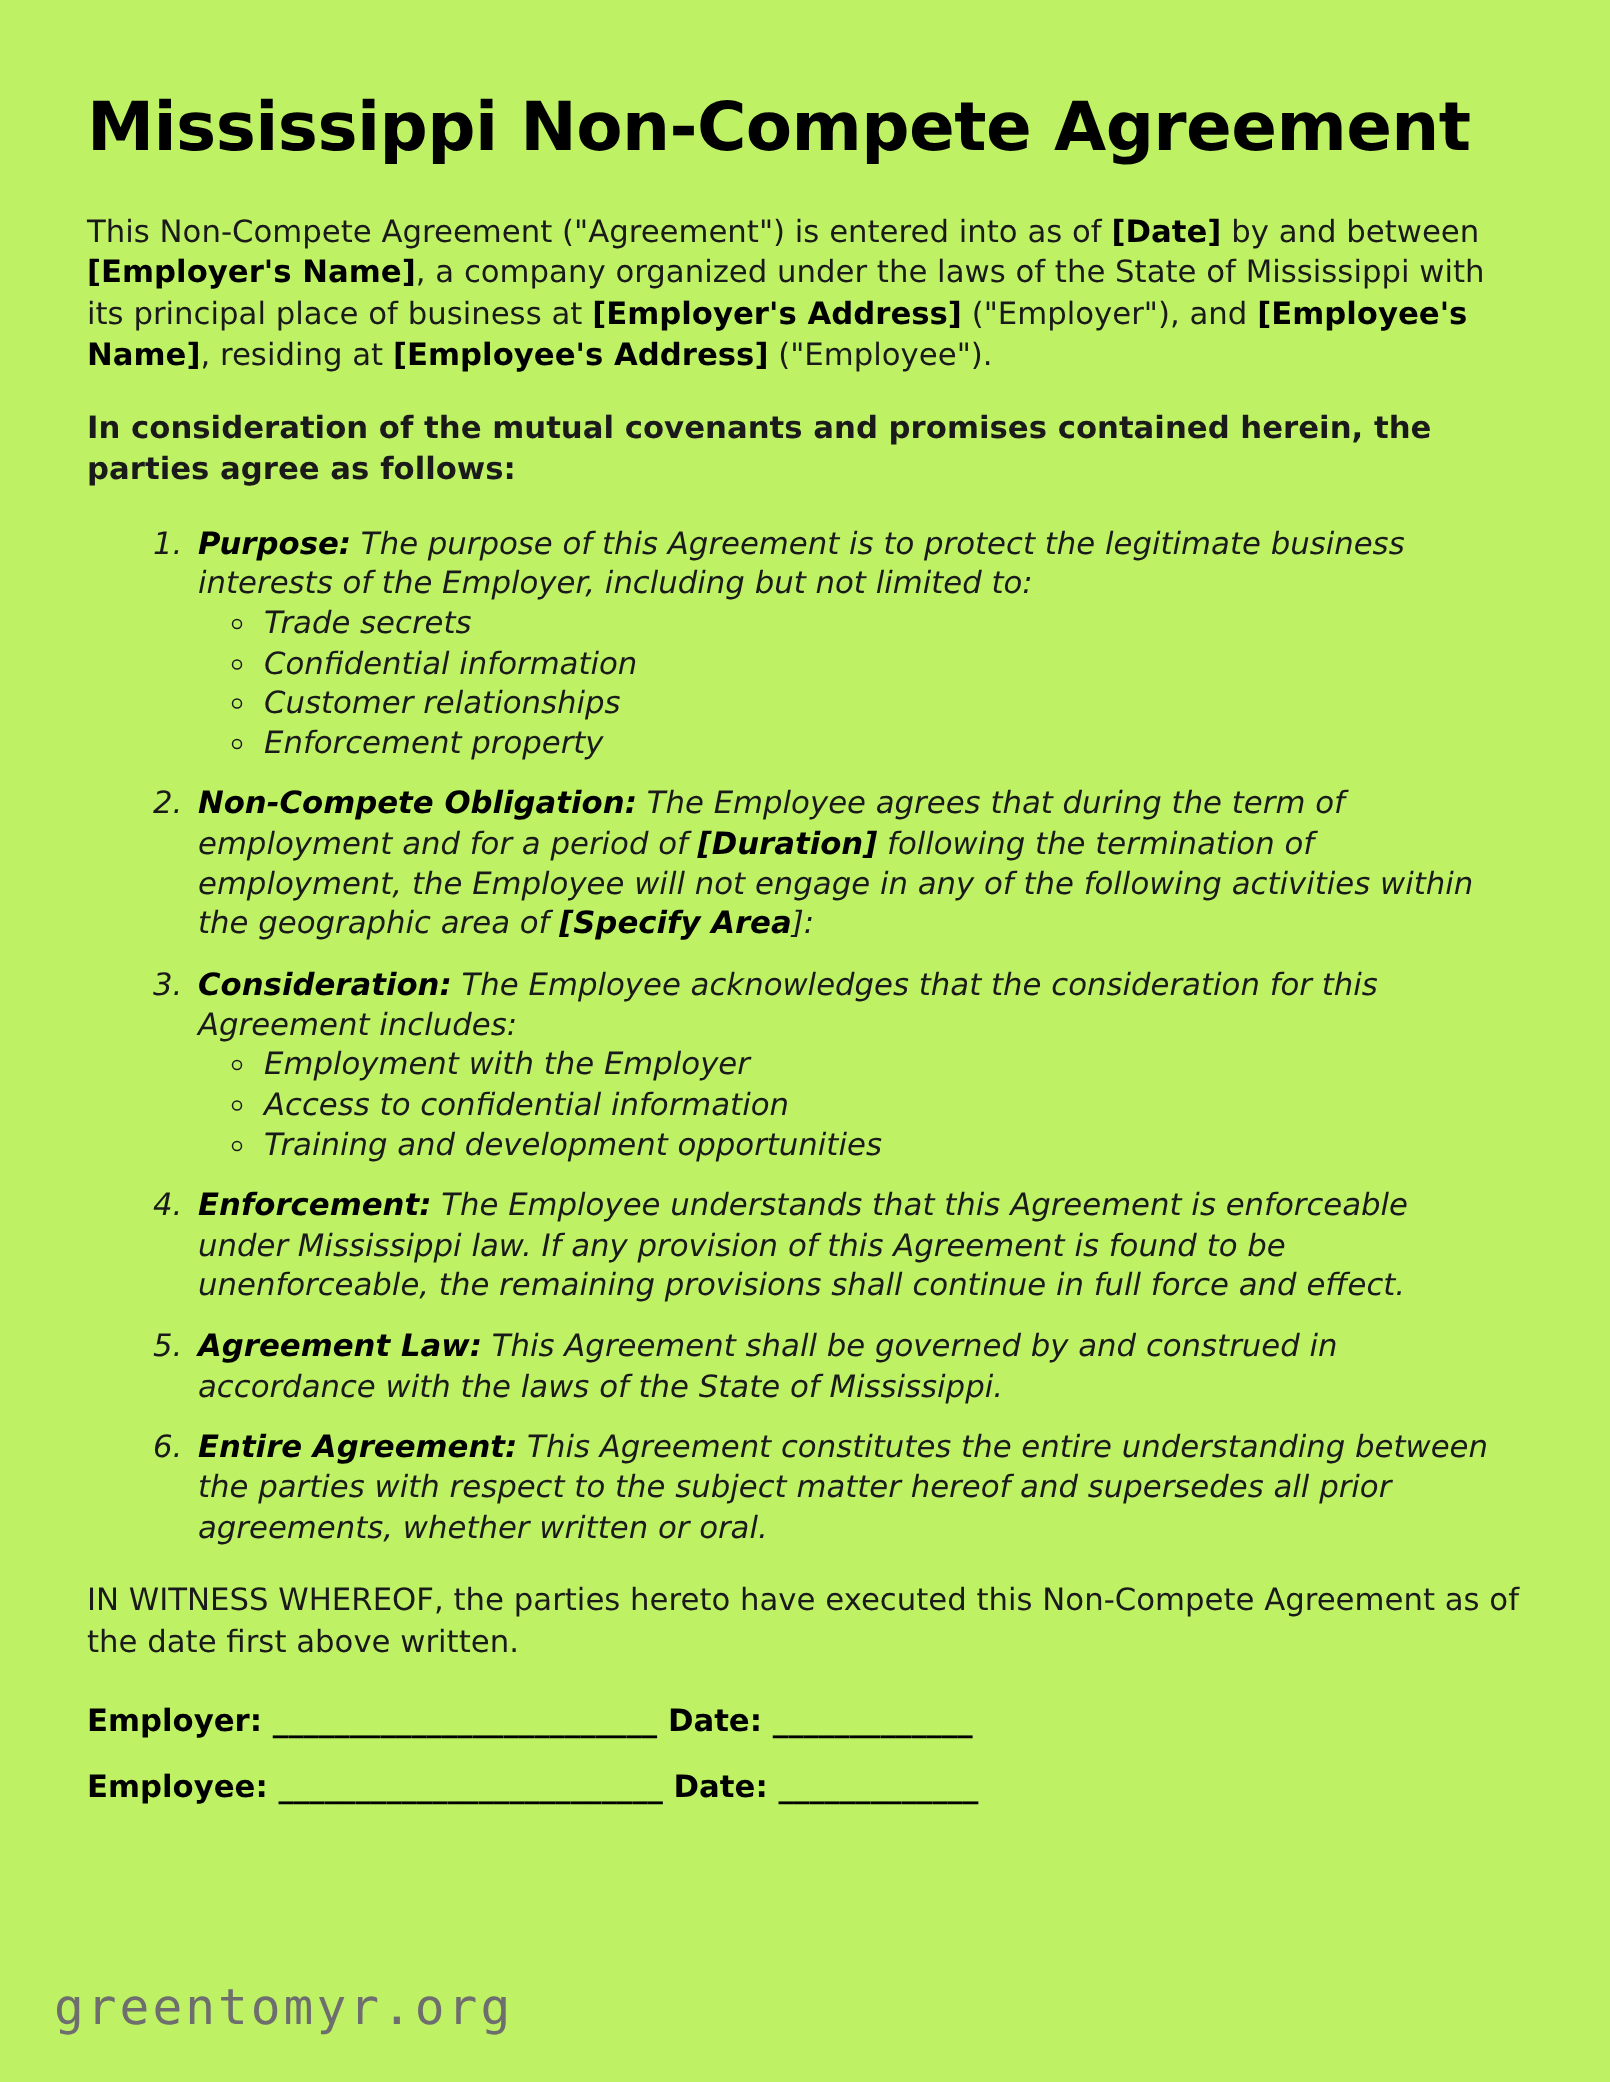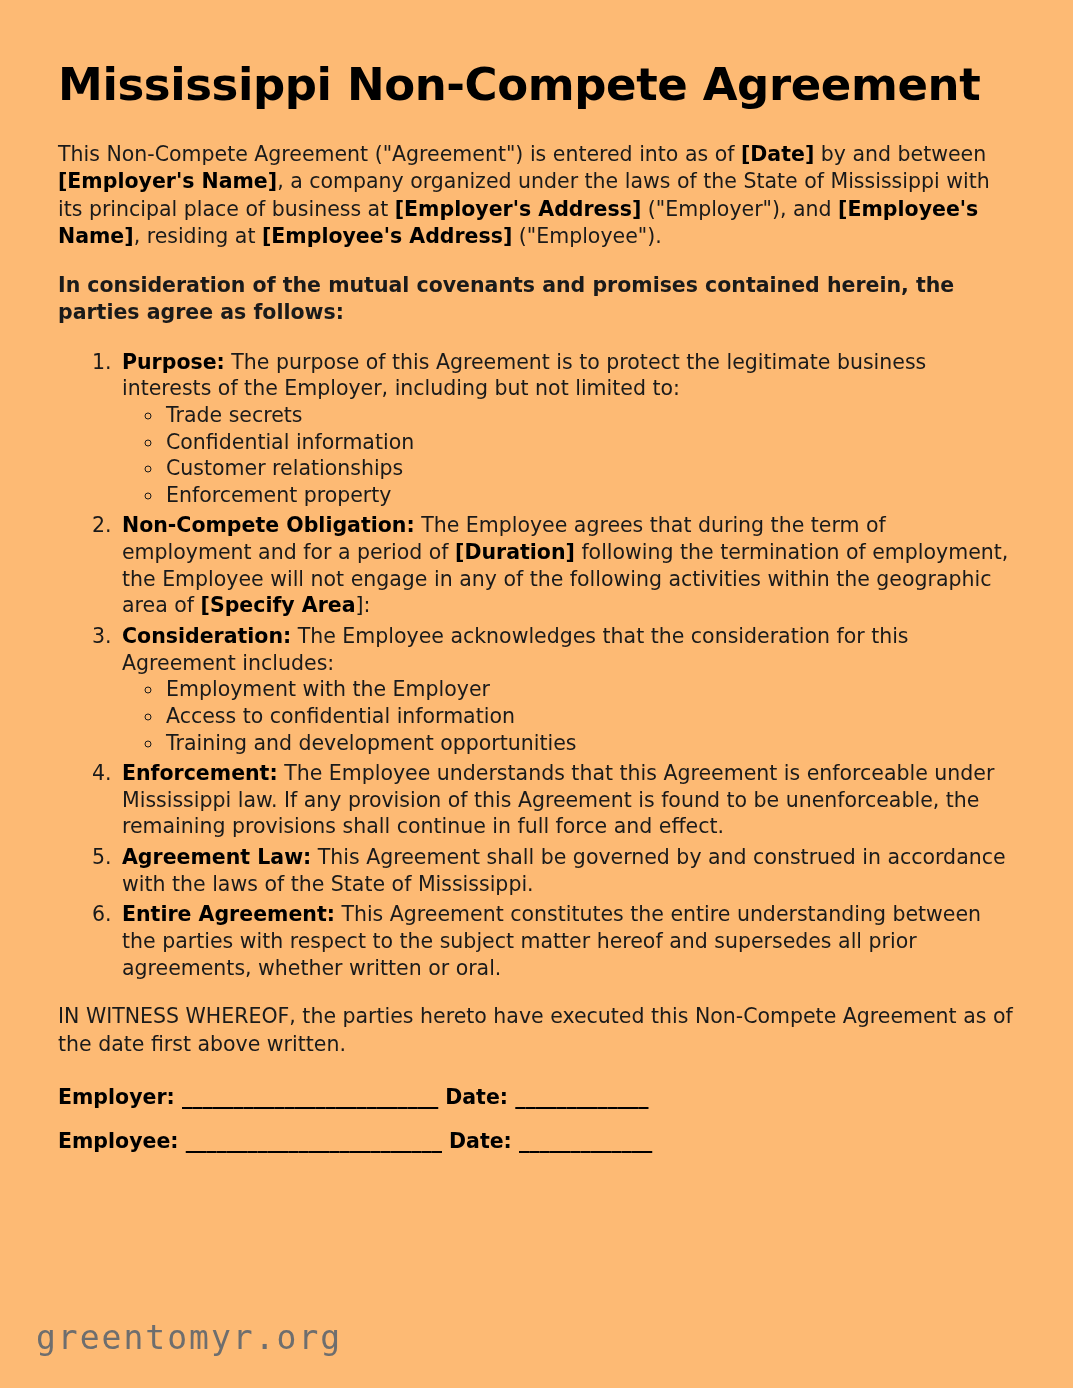--- a/index.html
+++ b/index.html
@@ -15,21 +15,21 @@
     color: #000000;
     -webkit-font-smoothing: antialiased;
   }
   .page {
     position: absolute;
     left: 0; top: 0;
     width: 1073px;
     height: 1388px;
     box-sizing: border-box;
     padding: 0;
-    background: #fdba74;
+    background: #bef264;
     overflow: hidden;
   }
   .doc-body {
     position: absolute;
     left: 58px;
     top: 58px;
     width: 956px;
   }
   h1.doc-title {
     font-size: 45px;
@@ -55,22 +55,23 @@
   }
   ol.clauses {
     margin: 0 0 22px 0;
     padding-left: 56px;
     font-size: 20.5px;
     line-height: 1.3;
     color: #1a1a1a;
     list-style-position: outside;
   }
   ol.clauses > li {
-    margin: 4px;
+    margin: 14px;
     padding-left: 4px;
+    font-style: italic;
   }
   ul.subs {
     list-style-type: circle;
     margin: 0;
     padding-left: 42px;
   }
   ul.subs > li {
     margin: 0;
     padding-left: 2px;
   }

